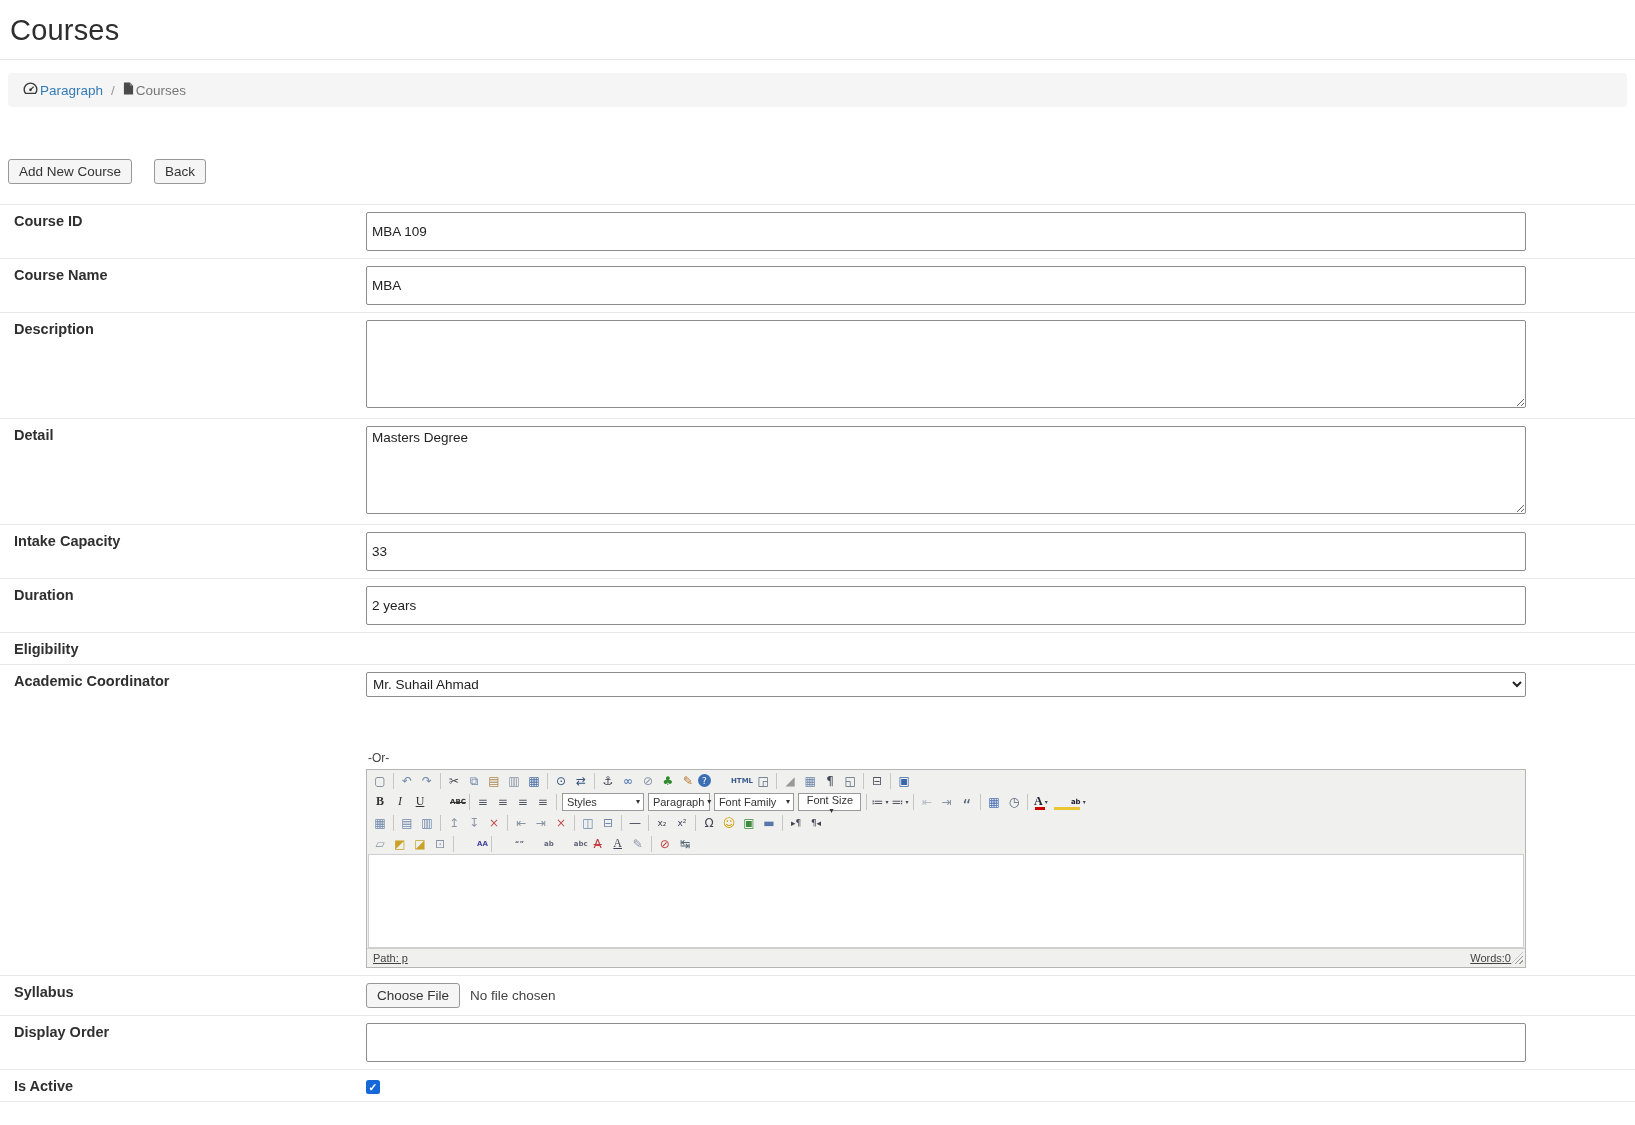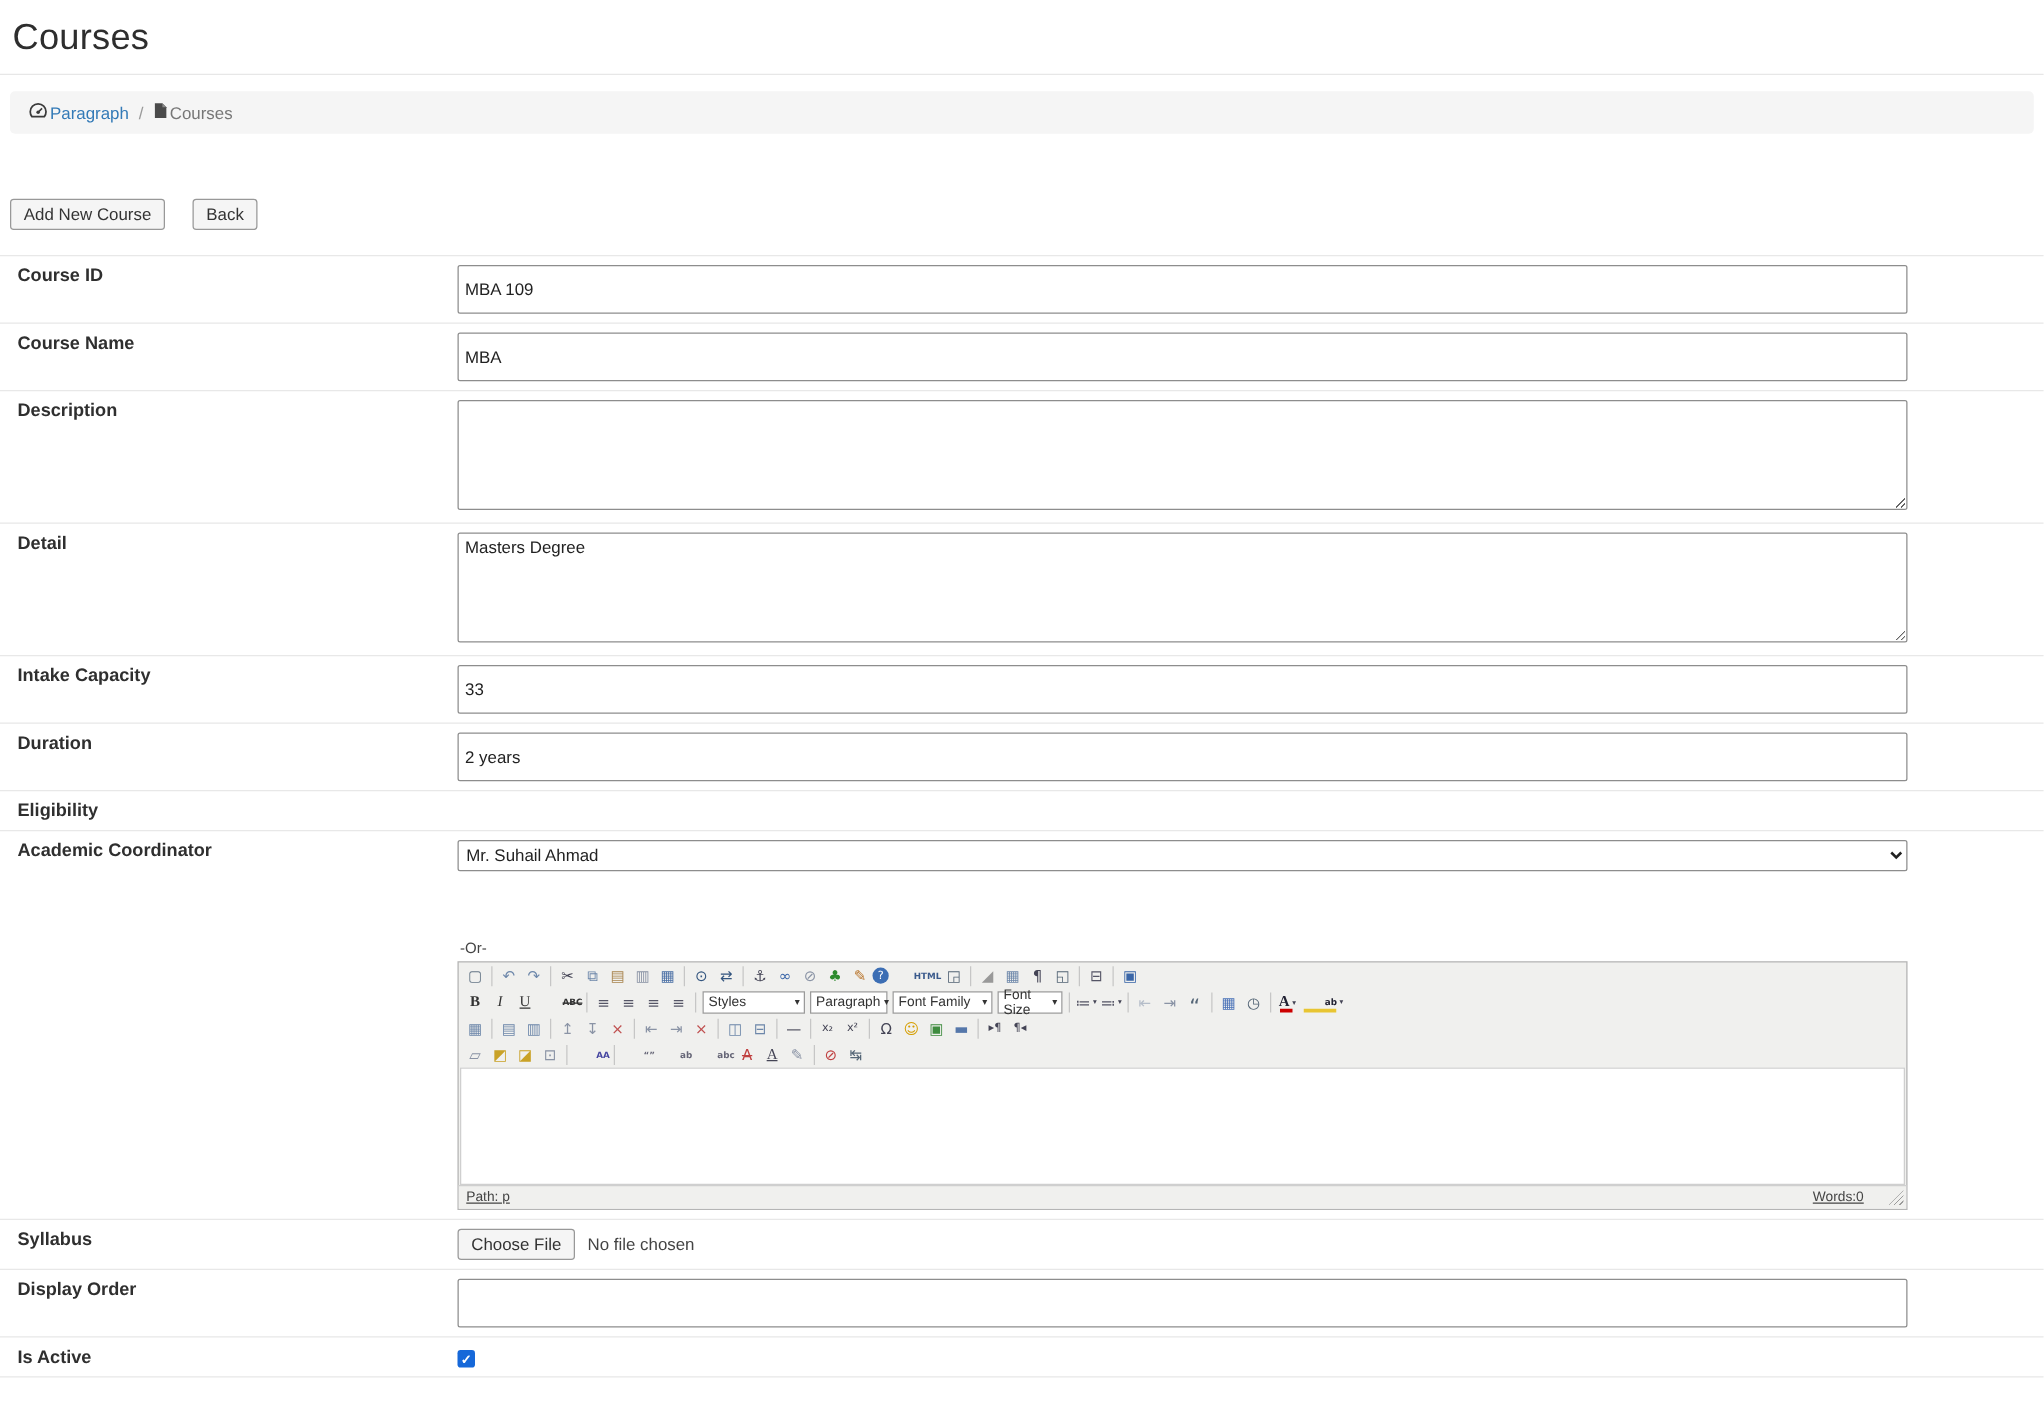--- a/index.html
+++ b/index.html
@@ -78,21 +78,21 @@
     display:inline-flex; align-items:center; justify-content:space-between;
     background:#fff; border:1px solid #9a9a9a; height:18px; font-size:11px; color:#333;
     padding:0 3px 0 4px; margin:0 2px; cursor:pointer;
   }
   .mce-dd b { font-size:8px; color:#333; font-weight:normal; margin-left:3px; }
   .mce-content { margin:0 1px; background:#fff; border:1px solid #cfcfcf; height:94px; }
   .mce-status {
     display:flex; justify-content:space-between; align-items:center; height:19px;
     background:#f0f0ee; border-top:1px solid #cfcfcf; font-size:11px; color:#444; padding:0 2px 0 6px;text-decoration:underline;
   }
-  .mce-status-right { display:flex; align-items:center; gap:20px; }
+  .mce-status-right { display:flex; align-items:center; gap:0; }
   .mce-grip {
     width:12px; height:12px;
     background:repeating-linear-gradient(135deg, rgba(0,0,0,0) 0 2px, #9a9a9a 2px 3px);
     clip-path:polygon(100% 0, 100% 100%, 0 100%);
   }
 </style>
 </head>
 <body>
 
 <h1 class="page-title">Courses</h1>
@@ -220,21 +220,21 @@
                 <b>▾</b>
               </span>
               <span class="mce-dd" style="width: 62px; align-items: center;">
                 <span>Paragraph</span>
                 <b>▾</b>
               </span>
               <span class="mce-dd" style="width: 80px;">
                 <span>Font Family</span>
                 <b>▾</b>
               </span>
-              <span class="mce-dd" style="width: 52px;">
+              <span class="mce-dd" style="width: 63px; flex-direction: column;">
                 <span>Font Size</span>
                 <b>▾</b>
               </span>
               <span class="mce-sep"></span>
               <span class="mce-btn" style="color: rgb(85, 85, 102);">≔<b>▾</b></span>
               <span class="mce-btn" style="color: rgb(85, 85, 102);">≕<b>▾</b></span>
               <span class="mce-sep"></span>
               <span class="mce-btn" style="color: rgb(181, 189, 201);">⇤</span>
               <span class="mce-btn" style="color: rgb(138, 147, 165);">⇥</span>
               <span class="mce-btn quote" style="color: rgb(85, 102, 119);">“</span>

